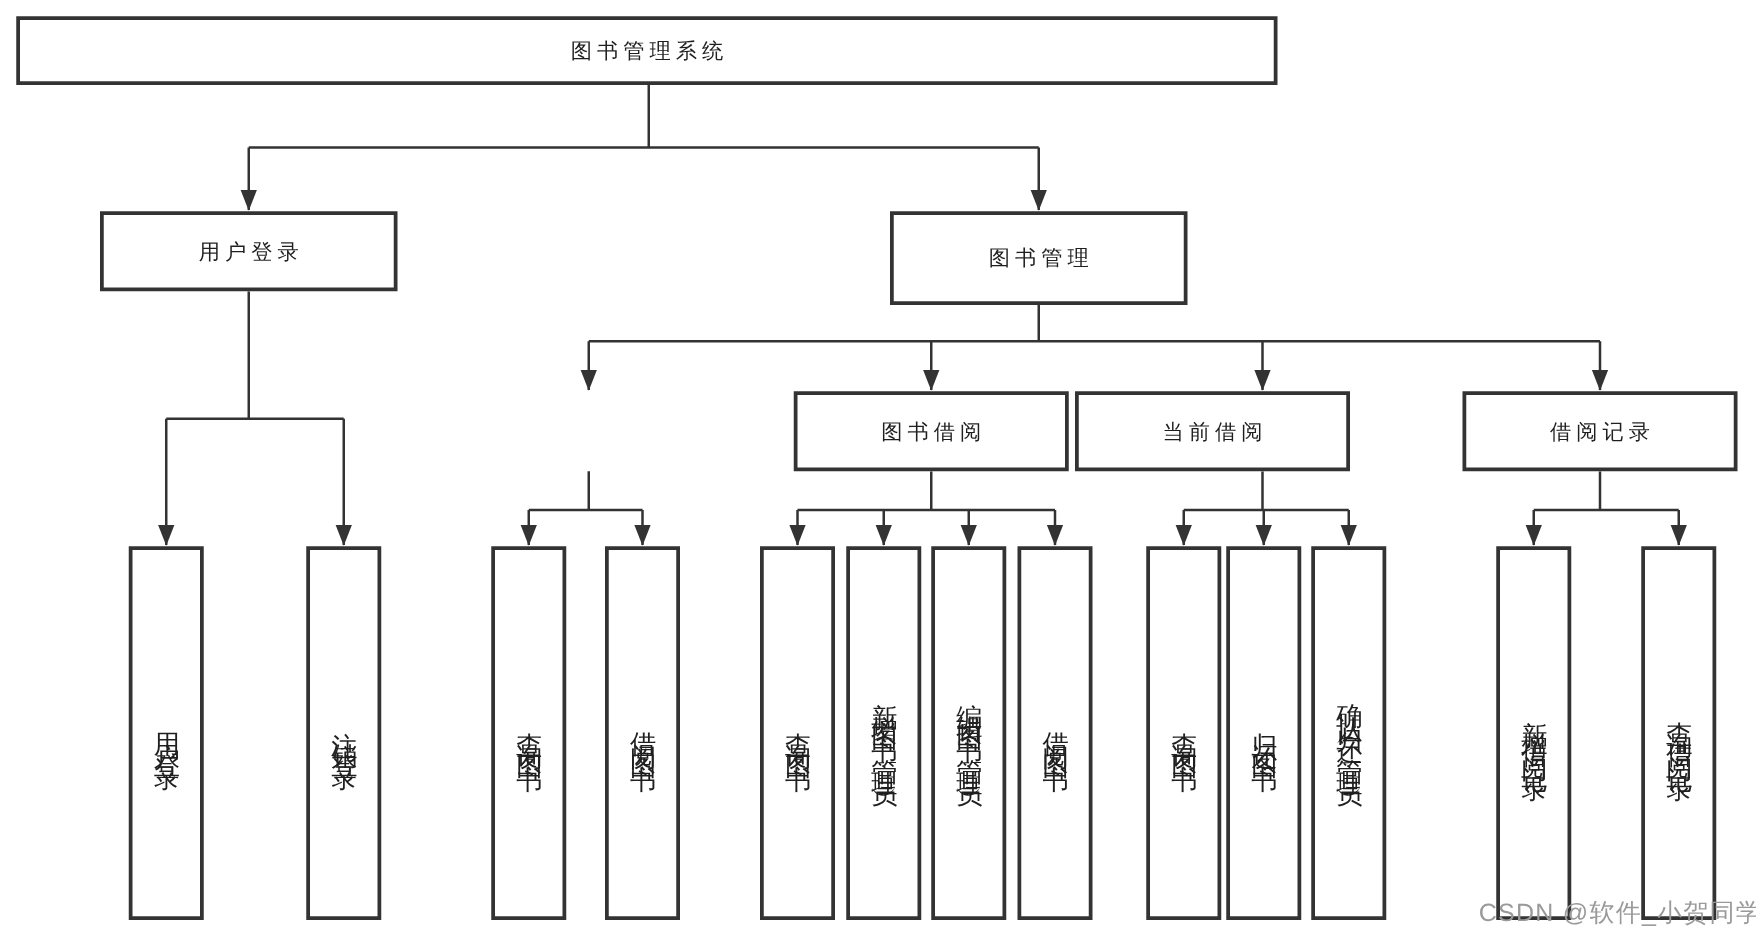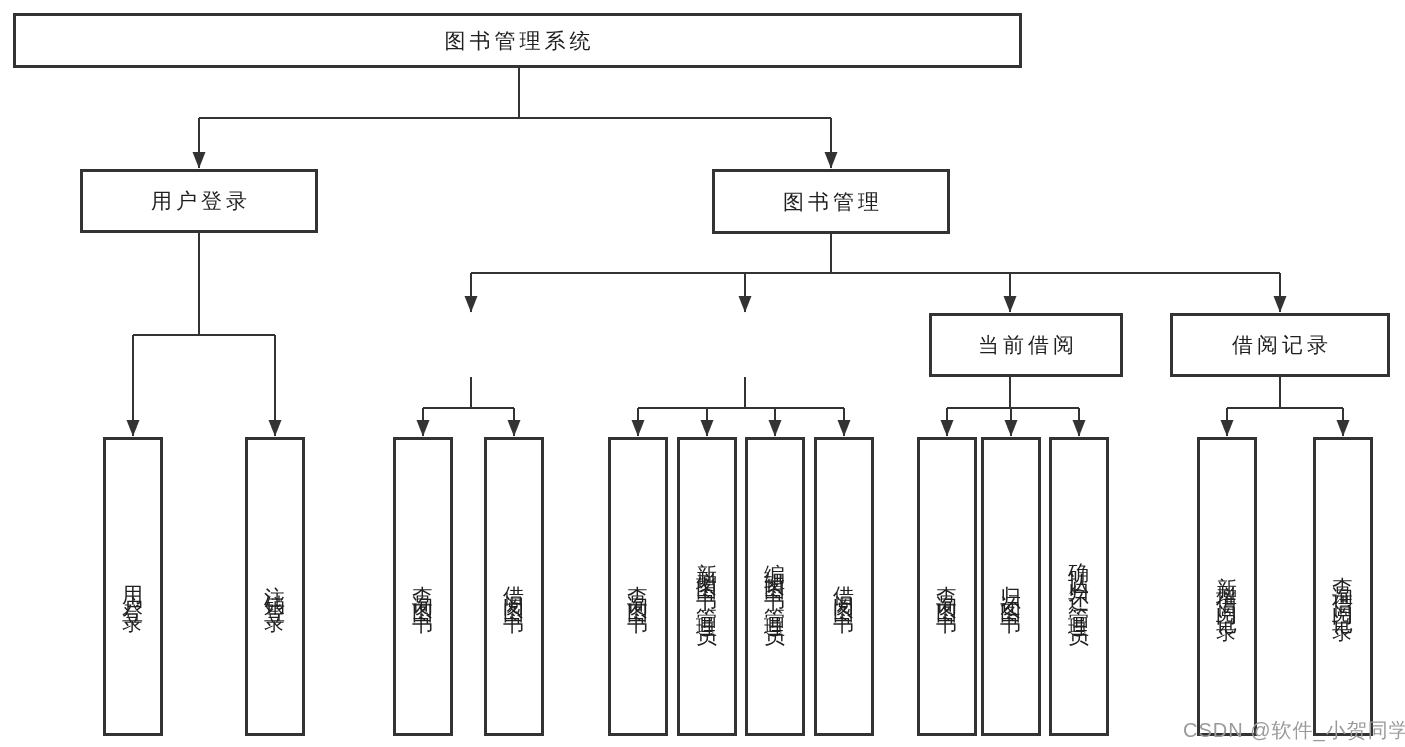--- a/index.html
+++ b/index.html
@@ -12,21 +12,21 @@
   }
   #connectors{position:absolute;left:0;top:0;width:1405px;height:747px;}
   .box{
     position:absolute;
     box-sizing:border-box;
     background:#ffffff;
     border:3px solid #333333;
     display:flex;align-items:center;justify-content:center;
     color:#1f1f1f;
   }
-  .h{font-size:21px;letter-spacing:4px;text-indent:4px;white-space:nowrap;text-align:center;}
+  .h{font-size:17px;letter-spacing:4px;text-indent:4px;white-space:nowrap;text-align:center;}
   .v{width:60px;height:299px;}
   .vtext{
     writing-mode:vertical-rl;
     text-orientation:mixed;
     font-size:21px;
     letter-spacing:9px;
     line-height:1;
     color:#1f1f1f;
   }
   .lvl4{top:437px;}
@@ -95,25 +95,28 @@
     </g>
   </svg>
 
   <div class="box h" style="left:13px;top:13px;width:1009px;height:55px">
     <span>图书管理系统</span>
   </div>
 
   <div class="box h" style="left:80px;top:169px;width:238px;height:64px">
     <span>用户登录</span>
   </div>
-  <div class="box h" style="left:712px;top:169px;width:238px;height:65px">
+  <div class="box h" style="left:712px;top:169px;width:238px;height:75px">
     <span>图书管理</span>
   </div>
 
-  <div class="box h" style="left:929px;top:313px;width:194px;height:64px">
+  <div class="box h" style="left:635px;top:313px;width:220px;height:64px">
+    <span>图书借阅</span>
+  </div>
+  <div class="box h" style="left:860px;top:313px;width:220px;height:64px">
     <span>当前借阅</span>
   </div>
   <div class="box h" style="left:1170px;top:313px;width:220px;height:64px">
     <span>借阅记录</span>
   </div>
 
   <div class="box v lvl4" style="left:103px">
     <span class="vtext">用户登录</span>
   </div>
   <div class="box v lvl4" style="left:245px">

